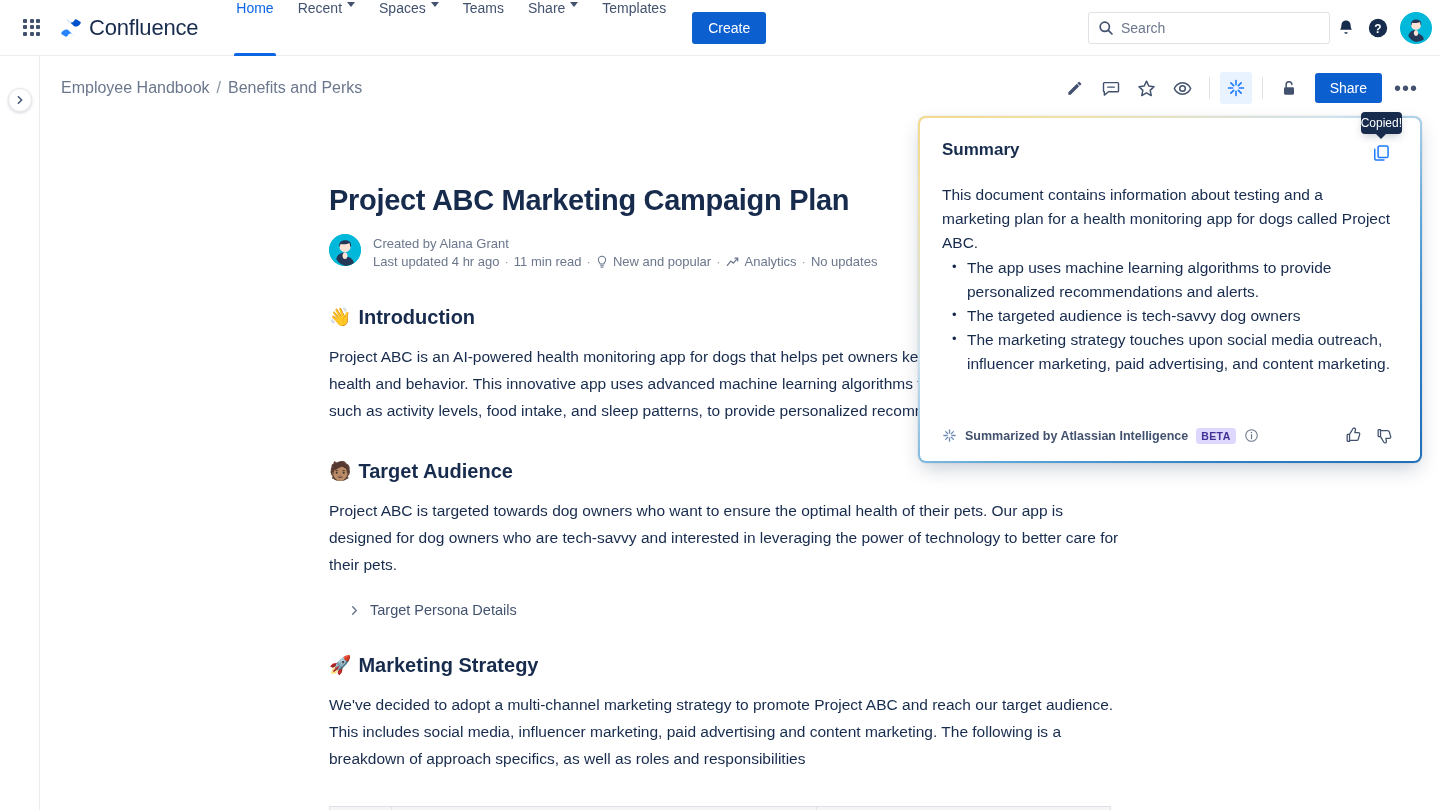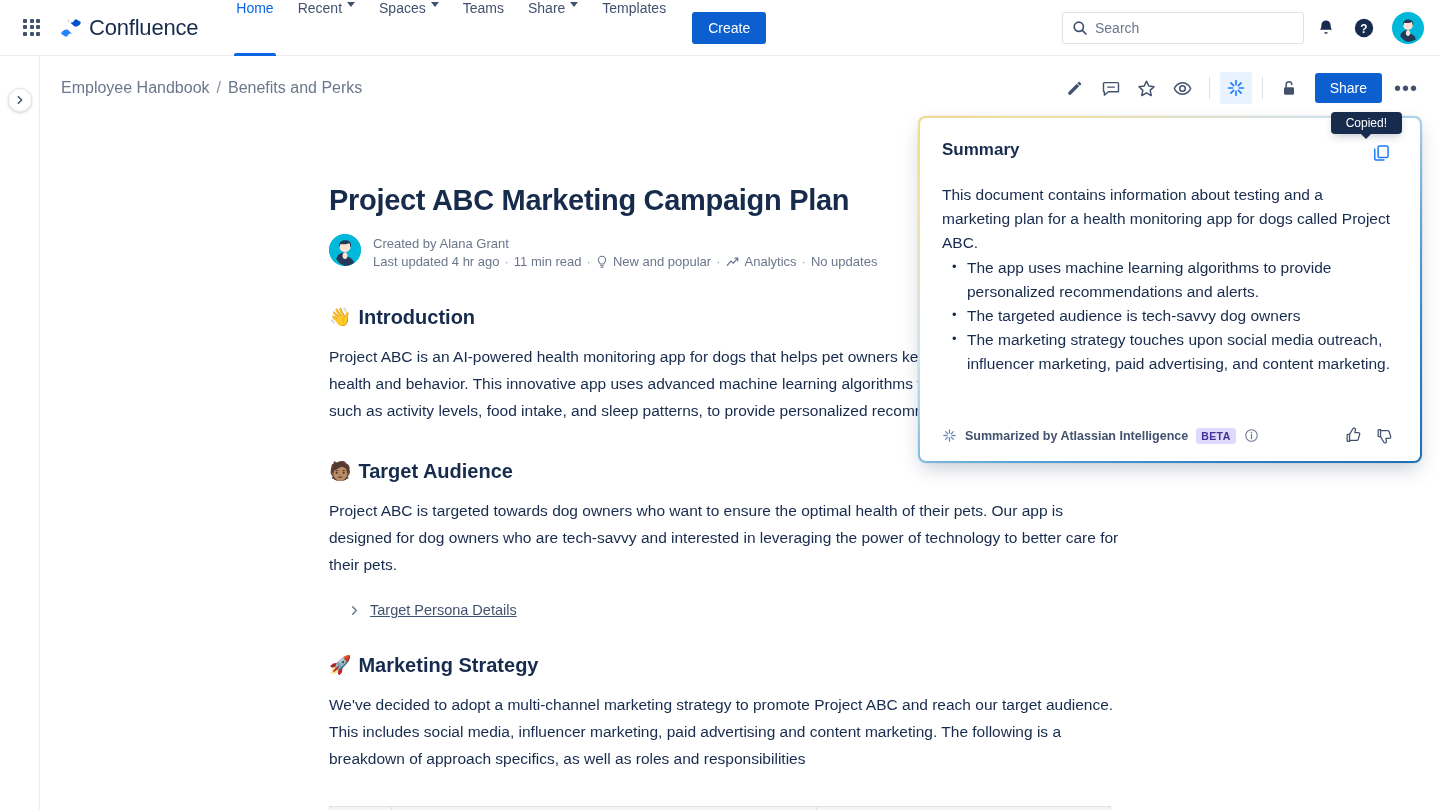--- a/index.html
+++ b/index.html
@@ -35,21 +35,21 @@
   .nav-item.active:after {
     content:""; position:absolute; left:10px; right:10px; bottom:0;
     height:3px; background:#0c66e4; border-radius:2px 2px 0 0;
   }
   .caret { display:inline-block; width:0;height:0; border-left:4px solid transparent;
            border-right:4px solid transparent; border-top:5px solid #42526e; margin-top:2px;}
   .create-btn {
     margin-left:14px; background:#0c5fce; color:#fff; border:none; border-radius:3px;
     font-size:14px; font-family:inherit; font-weight:500; padding:8px 16px; cursor:pointer;
   }
-  .nav-right { margin-left:auto; display:flex; align-items:flex-start; padding-right:16px; gap:6px;}
+  .nav-right { margin-left:auto; display:flex; align-items:flex-start; padding-right:8px; gap:0;}
   .searchbox {
     position:relative; width:242px; height:32px; border:1px solid #dfe1e6; border-radius:3px;
     display:flex; align-items:center; padding-left:32px; background:#fff; cursor:text;
   }
   .searchbox .sicon { position:absolute; left:9px; top:7px; }
   .searchbox input {
     border:none; outline:none; font-size:14px; color:#172b4d; width:190px;
     font-family:inherit; background:transparent;
   }
   .searchbox input::placeholder { color:#6b778c; }
@@ -112,21 +112,21 @@
   h2.sec {
     font-size:20px; line-height:26px; font-weight:600; color:#172b4d;
     margin-top:34px; margin-bottom:13px; display:flex; align-items:center; gap:7px;
   }
   .emoji { font-size:18px; line-height:1; }
   p.body {
     font-size:15.5px; line-height:27px; color:#172b4d; margin-bottom:4px;
   }
   .expander {
     display:flex; align-items:center; gap:10px; margin:24px 0 0 20px;
-    font-size:14.5px; color:#42526e; cursor:pointer;text-decoration:underline;
+    font-size:14.5px; color:#42526e; cursor:pointer;
   }
   .tbl {
     margin-top:34px; width:782px; border:1px solid #dfe1e6; border-collapse:collapse;
     table-layout:fixed;
   }
   .tbl th {
     background:#f4f5f7; border:1px solid #dfe1e6; text-align:left;
     font-size:15px; color:#172b4d; font-weight:600; padding:10px 10px; height:40px;
   }
 
@@ -159,21 +159,21 @@
   .sum-foot { display:flex; align-items:center; margin-top:8px; padding-bottom:2px;}
   .foot-label { font-size:12.5px; color:#42526e; font-weight:600; margin-left:8px;}
   .beta {
     background:#dfd8fd; color:#403294; font-size:10.5px; font-weight:700; letter-spacing:0.4px;
     border-radius:3px; padding:2px 5px; margin-left:8px;
   }
   .info-i { margin-left:8px; cursor:pointer; display:flex; align-items:center;}
   .foot-right { margin-left:auto; display:flex; align-items:center; gap:12px;}
   .tip {
     position:absolute; top:-4px; right:20px; background:#172b4d; color:#fff;
-    font-size:12px; border-radius:4px; padding:4px 15px; white-space:nowrap;
+    font-size:12px; border-radius:4px; padding:4px 0; white-space:nowrap;
     box-shadow:0 4px 8px -2px rgba(9,30,66,0.25); z-index:3;
   }
   .tip:after {
     content:""; position:absolute; bottom:-5px; left:50%; margin-left:-5px;
     border-left:5px solid transparent; border-right:5px solid transparent;
     border-top:5px solid #172b4d;
   }
   .thumb { cursor:pointer; display:flex; align-items:center;}
 </style>
 </head>

